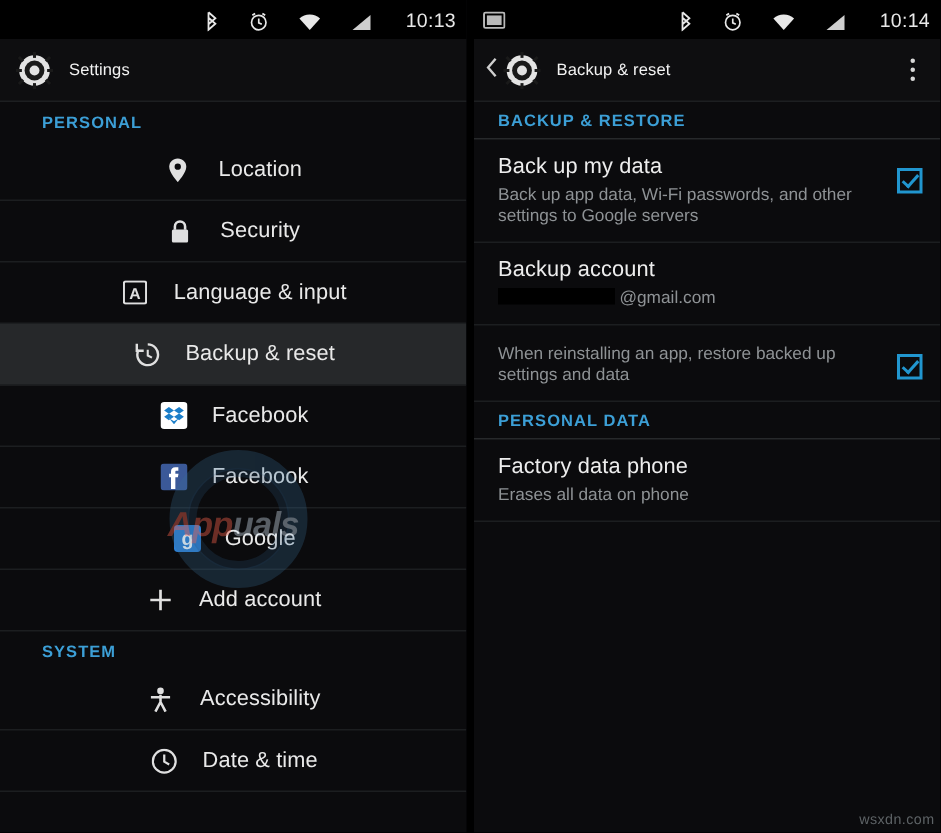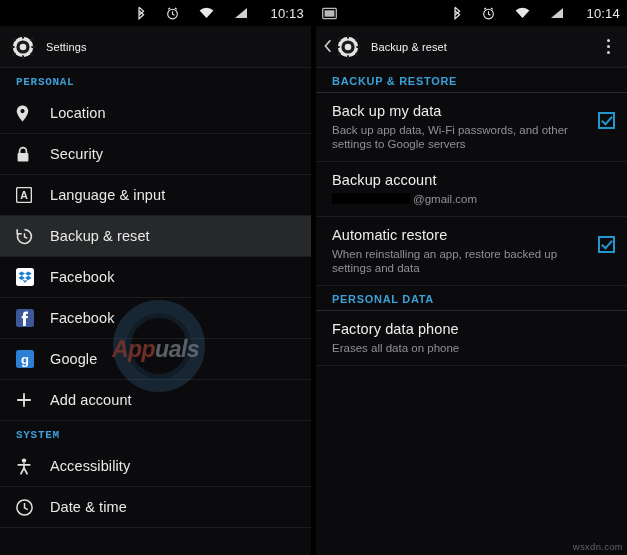--- a/index.html
+++ b/index.html
@@ -44,21 +44,21 @@
     box-sizing: border-box;
   }
   .statusbar .left-icons {
     flex: 1;
     display: flex;
     align-items: center;
     gap: 5px;
   }
   .statusbar .right-icons {
     display: flex;
-    align-items: center;
+    align-items: flex-end;
     gap: 20px;
   }
   .sb-clock {
     color: #e8e8e8;
     font-size: 13px;
     letter-spacing: 0.2px;
     margin-left: 2px;
   }
   .ic {
     display: inline-block;
@@ -124,32 +124,32 @@
     position: relative;
     height: calc(555px - 26px - 43px);
     overflow: hidden;
     background: #0b0b0d;
   }
   .section-header {
     color: #3c9fd6;
     font-size: 11px;
     font-weight: bold;
     letter-spacing: 0.7px;
-    padding: 8px 0 5px 16px;
+    padding: 8px 0 5px 28px;
     background: transparent;
     text-transform: uppercase;
-    font-family: Liberation Mono, monospace;
   }
   .row {
     display: flex;
     align-items: center;
     height: 41px;
     padding: 0 14px 0 16px;
     border-bottom: 1px solid #1c1e20;
     box-sizing: border-box;
+    justify-content: center;
   }
   .row.selected {
     background: #26282a;
   }
   .row-icon {
     width: 26px;
     flex: 0 0 auto;
     display: flex;
     align-items: center;
     justify-content: flex-start;
@@ -544,21 +544,20 @@
 
       <div class="prow">
         <div class="texts">
           <div class="title">Backup account</div>
           <div class="sub"><span class="mask"></span><span>@gmail.com</span></div>
         </div>
       </div>
 
       <div class="prow">
         <div class="texts">
-          <div class="title">Automatic restore</div>
           <div class="sub">When reinstalling an app, restore backed up settings and data</div>
         </div>
         <div class="checkbox"></div>
       </div>
 
       <div class="sec-label">PERSONAL DATA</div>
 
       <div class="prow">
         <div class="texts">
           <div class="title">Factory data phone</div>

